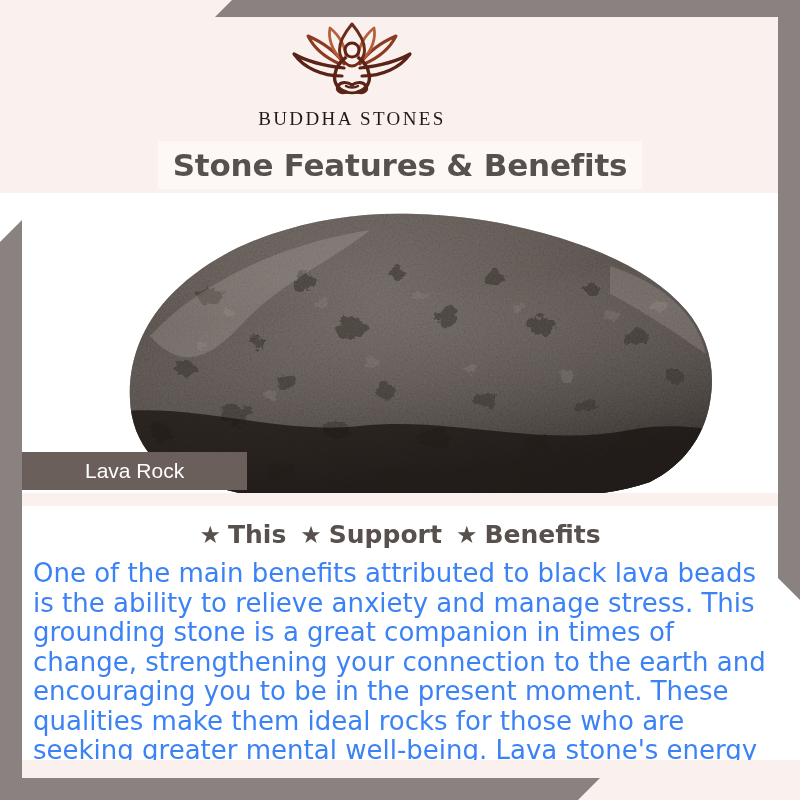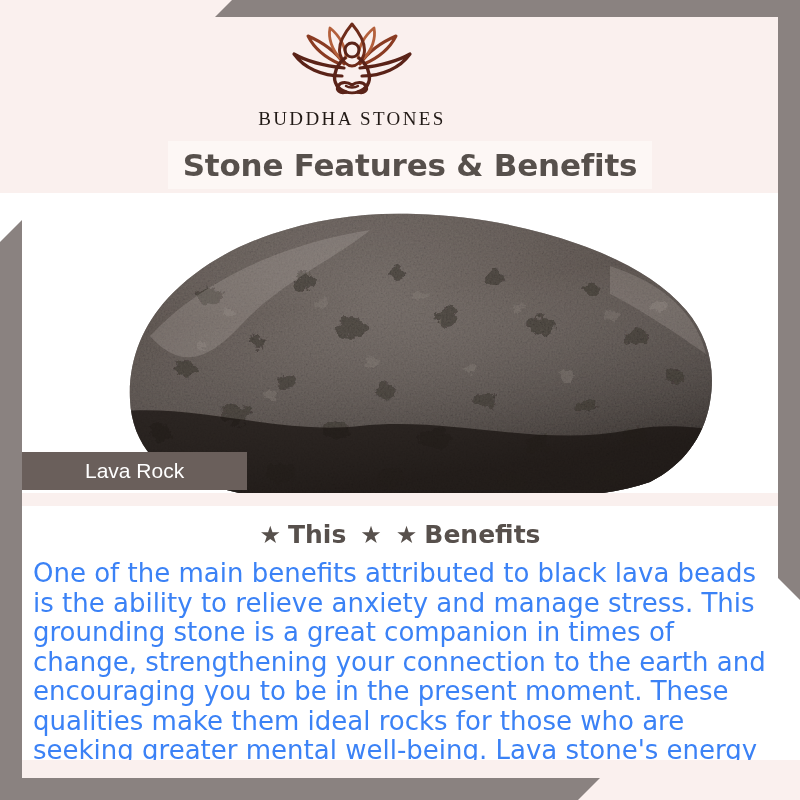--- a/index.html
+++ b/index.html
@@ -83,21 +83,21 @@
     font-family: "Liberation Serif", serif;
     font-size: 19px;
     letter-spacing: 2.4px;
     color: #221a16;
     font-weight: 400;
   }
 
   
   .title-banner {
     position: absolute;
-    left: 168px;
+    left: 158px;
     top: 141px;
     width: 484px;
     height: 48px;
     background: #fdf7f5;
     display: flex;
     align-items: center;
     justify-content: center;
   }
   .title-text {
     font-family: "DejaVu Sans", sans-serif;
@@ -358,20 +358,21 @@
   <div class="sep-strip"></div>
 
   <div class="body-area">
     <div class="keyword-row">
       <span class="keyword">
         <span class="star-icon">★</span>
         <span>This</span>
       </span>
       <span class="keyword">
         <span class="star-icon">★</span>
+        <span>Support</span>
       </span>
       <span class="keyword">
         <span class="star-icon">★</span>
         <span>Benefits</span>
       </span>
     </div>
 
     <p class="paragraph">One of the main benefits attributed to black lava beads is the ability to relieve anxiety and manage stress. This grounding stone is a great companion in times of change, strengthening your connection to the earth and encouraging you to be in the present moment. These qualities make them ideal rocks for those who are seeking greater mental well-being. Lava stone's energy encourages you to stay motivated and determined on the path to achieving your dreams.</p>
   </div>
 

